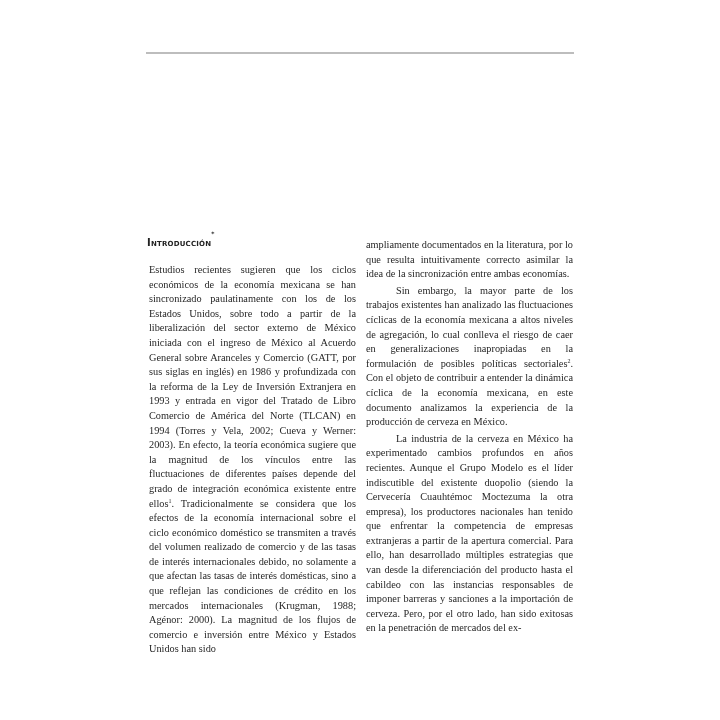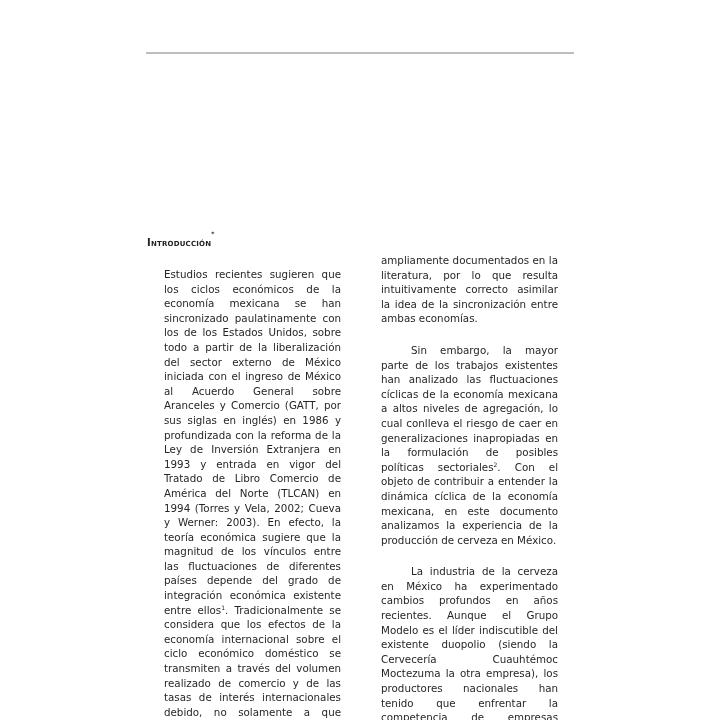--- a/index.html
+++ b/index.html
@@ -3,21 +3,21 @@
 <meta charset="utf-8">
 <style>
   html, body { margin:0; padding:0; background:#ffffff; }
   body { width:720px; height:720px; position:relative; overflow:hidden; }
   .rule { position:absolute; left:146px; top:52px; width:428px; height:2px; background:#bdbdbd; }
   .col { position:absolute; width:211px; font-family:"DejaVu Sans", sans-serif; color:#262626; }
   .col-left { left:147px; top:236px; }
   .col-right { left:364px; top:236px; }
   .heading { font-family:"DejaVu Sans", sans-serif; font-weight:bold; font-size:10px; font-variant:small-caps; letter-spacing:0.2px; margin:0 0 13px 0; height:14px; line-height:14px; color:#222; }
   .heading sup { font-size:6px; vertical-align:top; position:relative; top:-2px; }
-  .body-p { font-size:10.3px; line-height:14.6px; text-align:justify; margin:17px; hyphens:manual; }
+  .body-p { font-size:10.3px; line-height:14.6px; text-align:justify; margin:2px; hyphens:manual;font-family:Liberation Serif, serif; }
   .body-p.indent { text-indent:30px; }
   sup { font-size:6px; line-height:0; }
 </style>
 </head>
 <body>
 
 <div class="rule"></div>
 
 <div class="col col-left">
   <div class="heading"><span>Introducción</span><sup>*</sup></div>

